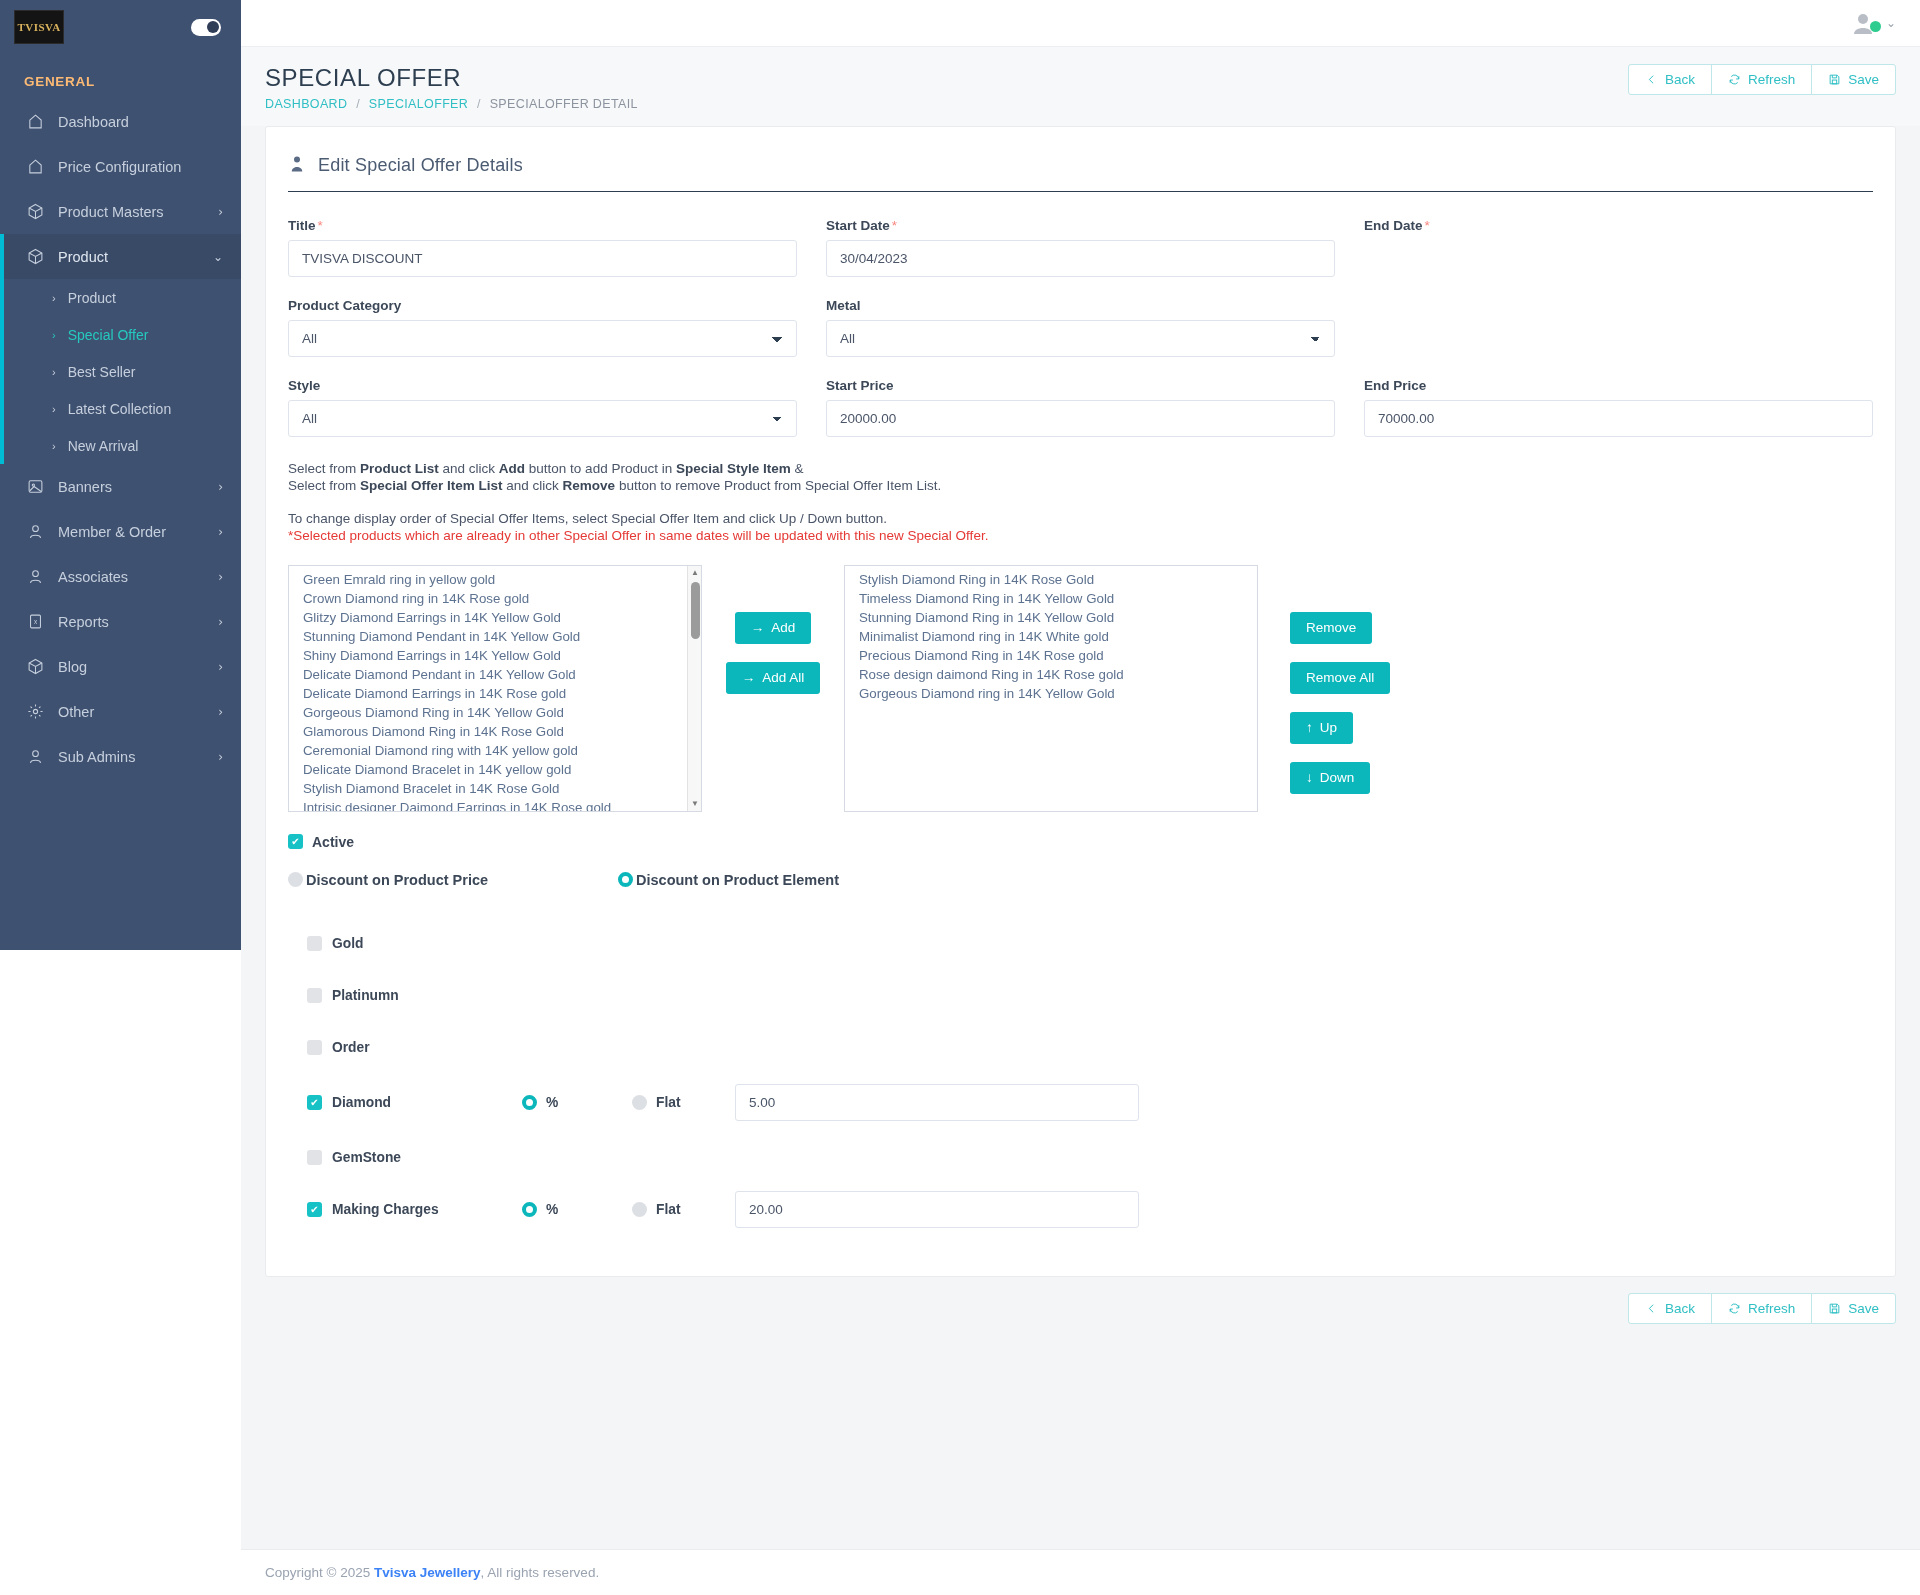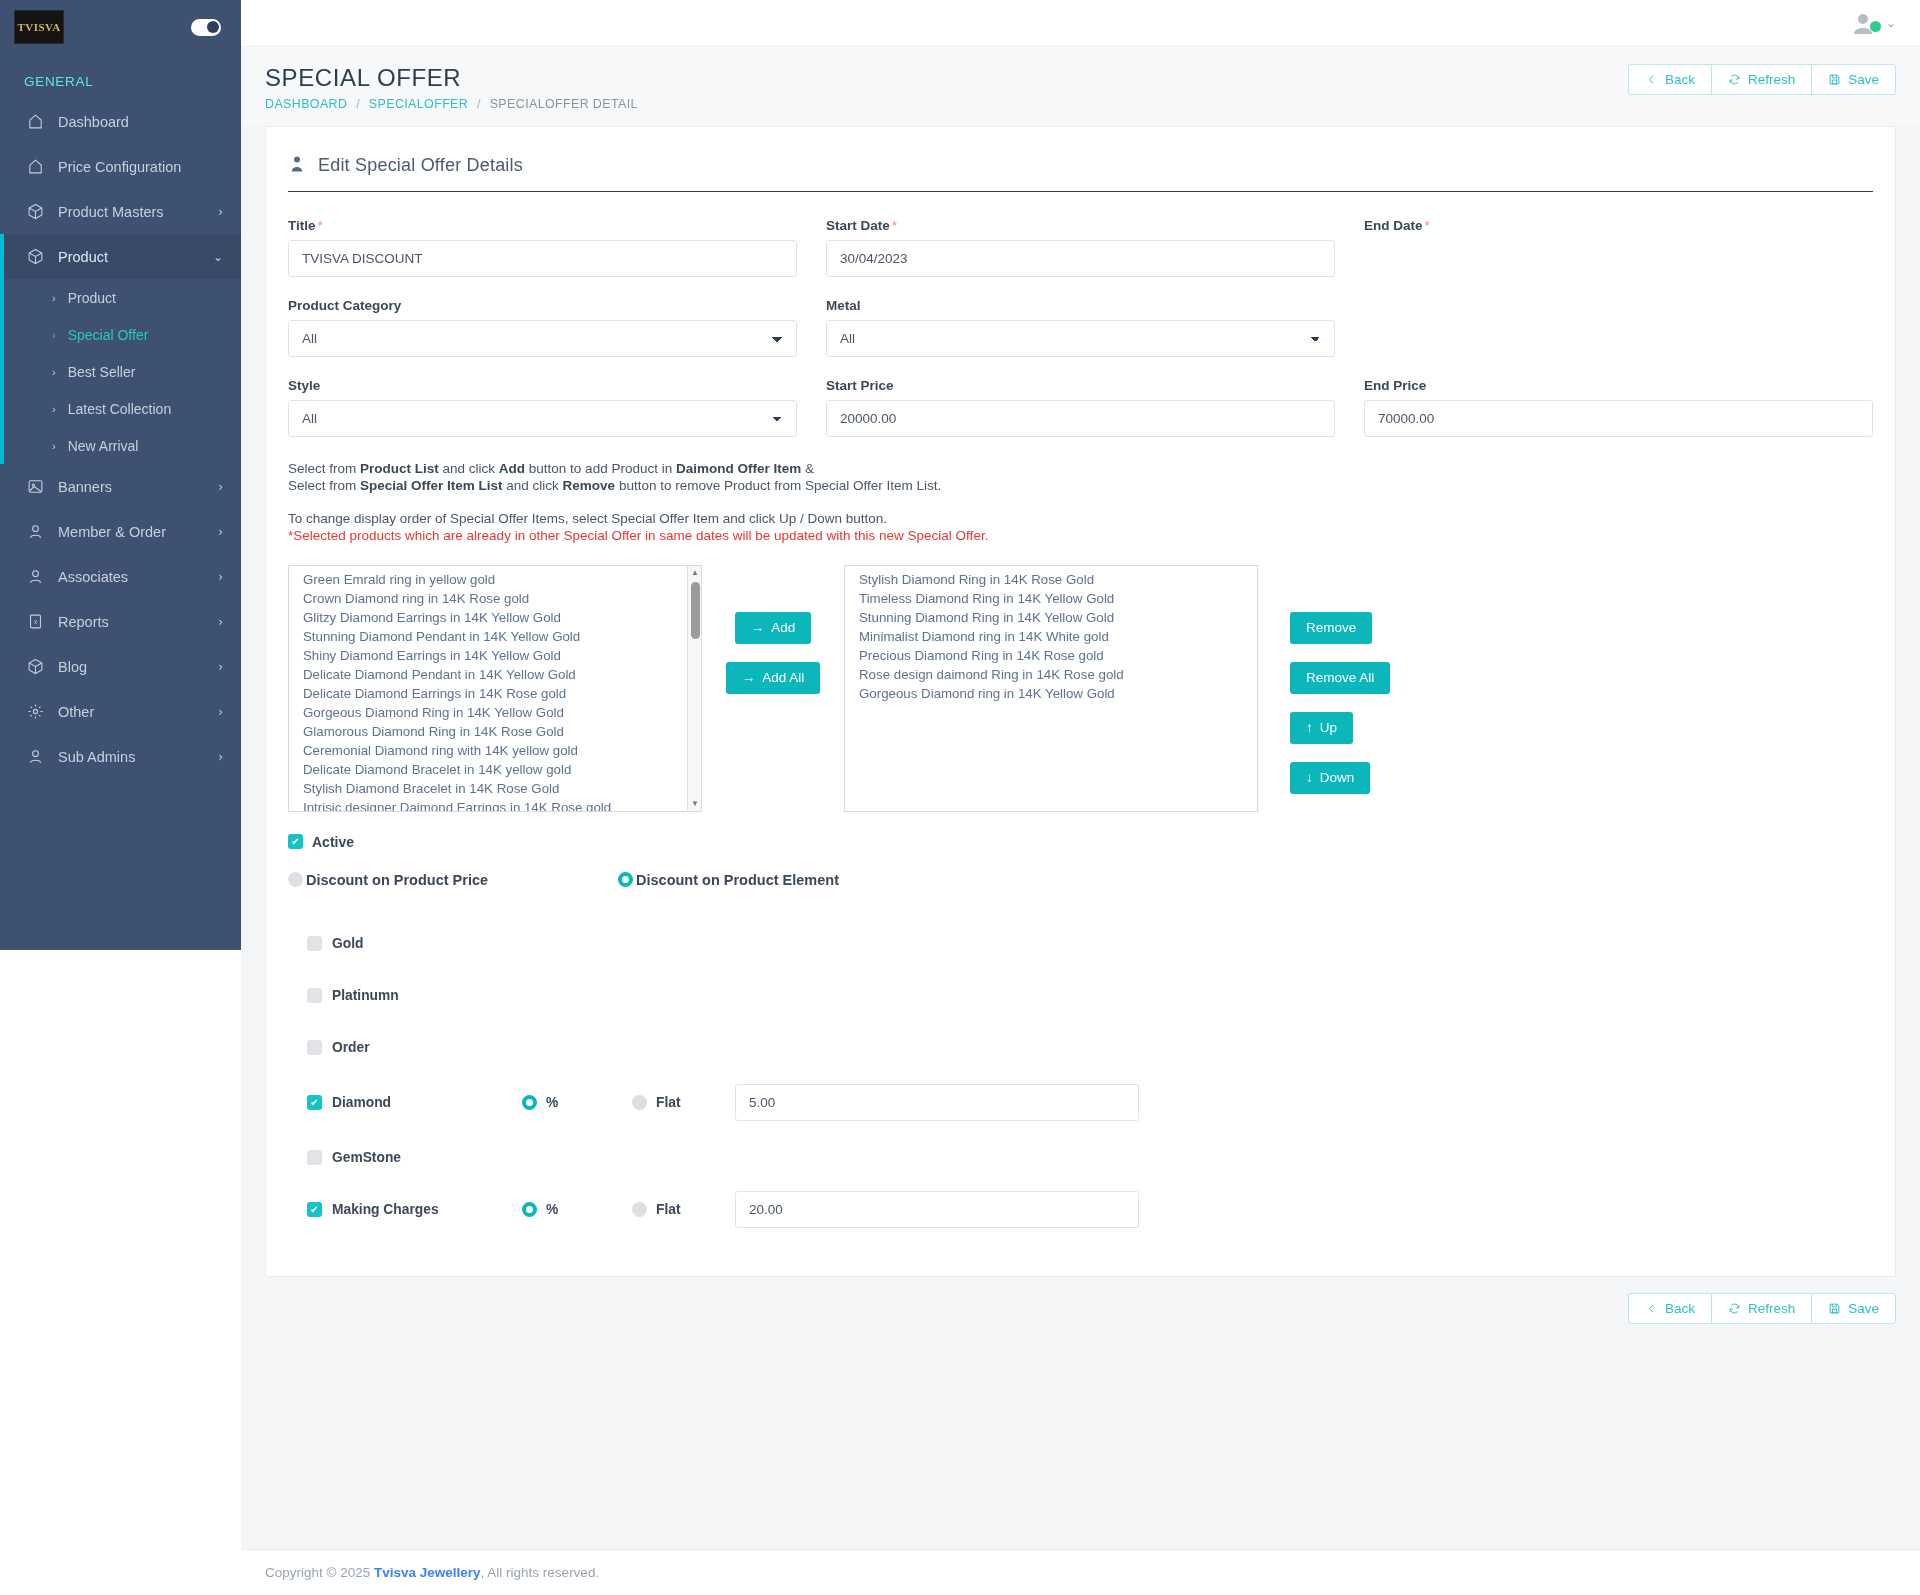--- a/index.html
+++ b/index.html
@@ -38,21 +38,21 @@
   }
   .toggle-pill {
     width:30px; height:17px; border-radius:9px; background:#ffffff;
     display:flex; align-items:center; justify-content:flex-end;
     padding:0 2px;
   }
   .toggle-knob { width:12px; height:12px; border-radius:50%; background:#2f3d57; }
 
   .sb-scroll { flex:1; background:#3f5170; padding-top:14px; }
   .sb-section-title {
-    color:#5eead4; font-size:13.5px; font-weight:normal;
+    color:#fdba74; font-size:13.5px; font-weight:bold;
     letter-spacing:.7px; padding:6px 12px 10px 24px;
   }
   .sb-item {
     display:flex; align-items:center;
     height:45px; padding:0 18px 0 24px;
     color:#c6cfdd; font-size:14.5px;
     cursor:pointer; position:relative;
   }
   .sb-item .ico {
     width:22px; height:22px; margin-right:12px;
@@ -568,21 +568,21 @@
           <input class="inp" type="text" value="20000.00" style="">
         </div>
         <div class="col">
           <label class="fld-label">End Price</label>
           <input class="inp" type="text" value="70000.00" style="">
         </div>
       </div>
 
       <div class="instructions">
         <p>
-          <span>Select from </span><b>Product List</b><span> and click </span><b>Add</b><span> button to add Product in </span><b>Daimond Offer Item</b><span> &amp;</span>
+          <span>Select from </span><b>Product List</b><span> and click </span><b>Add</b><span> button to add Product in </span><b>Special Style Item</b><span> &amp;</span>
         </p>
         <p>
           <span>Select from </span><b>Special Offer Item List</b><span> and click </span><b>Remove</b><span> button to remove Product from Special Offer Item List.</span>
         </p>
         <div class="gap"></div>
         <p>To change display order of Special Offer Items, select Special Offer Item and click Up / Down button.</p>
         <p class="warn">*Selected products which are already in other Special Offer in same dates will be updated with this new Special Offer.</p>
       </div>
 
       <div class="dual">

